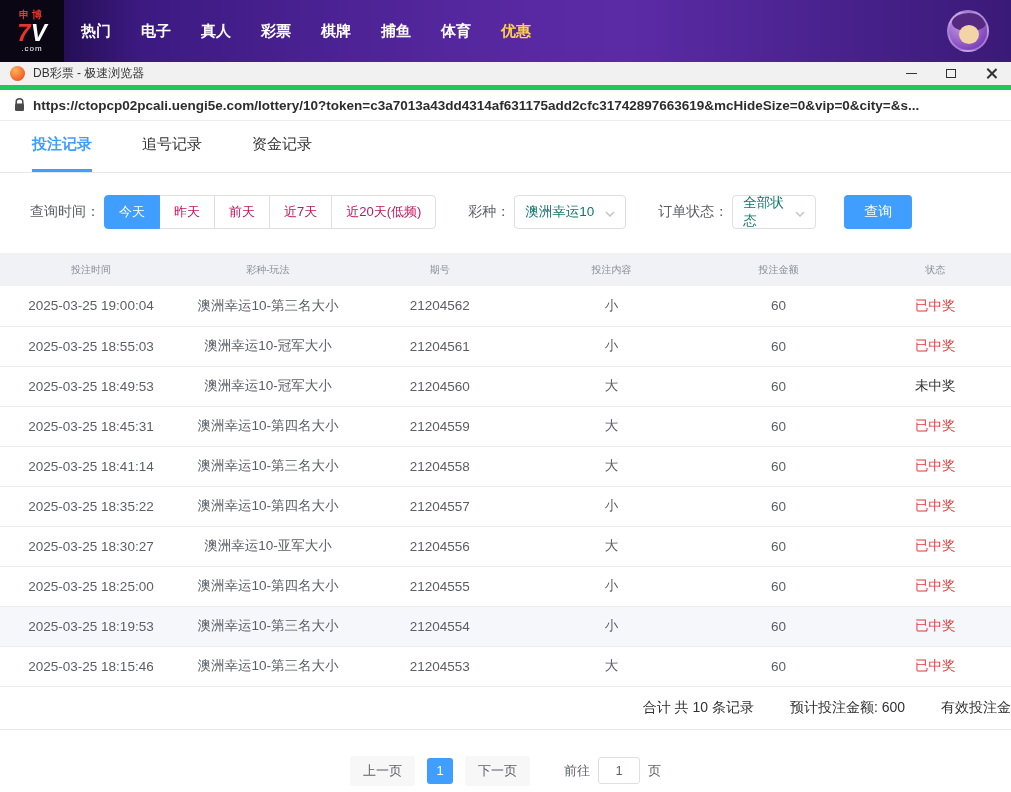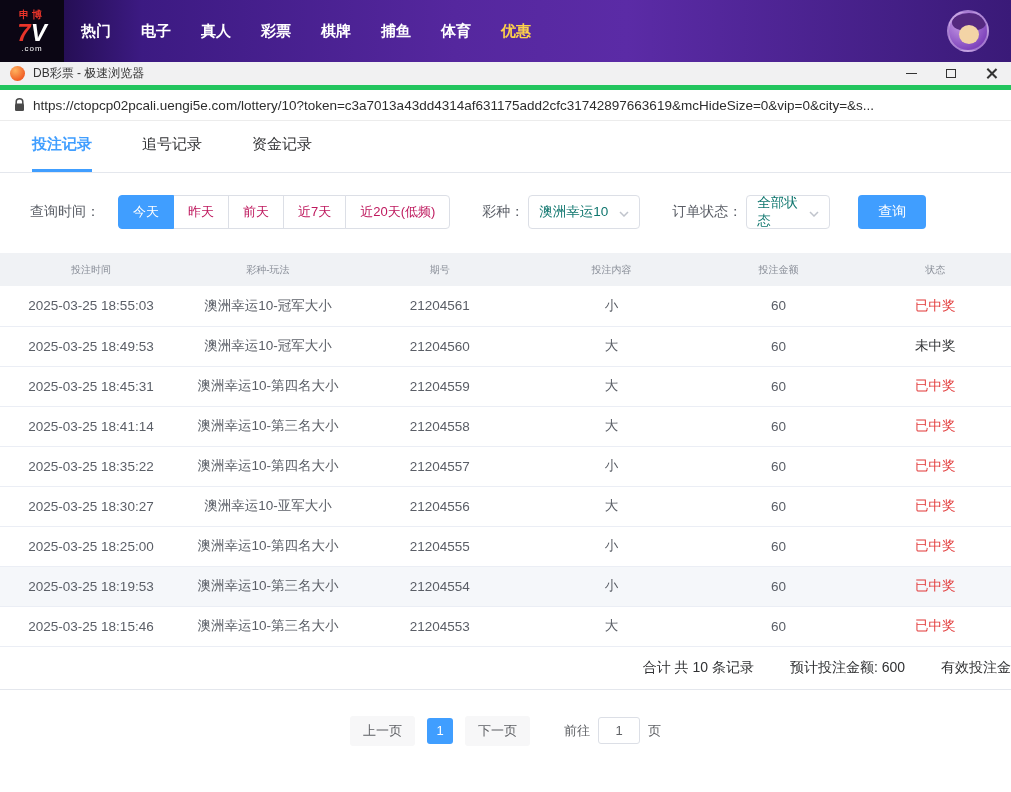--- a/index.html
+++ b/index.html
@@ -38,31 +38,31 @@
   .ic-min { width:11px; height:0; border-top:1.4px solid #333; display:block; }
   .ic-max { width:10px; height:9px; border:1.3px solid #333; display:block; }
   .ic-close { width:11px; height:11px; position:relative; display:block; }
   .ic-close::before,.ic-close::after { content:""; position:absolute; left:5px; top:-1px; width:1.5px; height:13px; background:#333; }
   .ic-close::before { transform:rotate(45deg); } .ic-close::after { transform:rotate(-45deg); }
 
   
   .url-bar { height:31px; background:#fff; border-bottom:1px solid #ececec; display:flex;
     align-items:center; padding:0 14px; flex:0 0 auto; }
   .lock { margin-right:8px; display:flex; align-items:center; }
-  .url-text { font-size:13.5px; color:#2d2d2d; white-space:nowrap; overflow:hidden; text-overflow:ellipsis; flex:1; }
+  .url-text { font-size:13.5px; color:#2d2d2d; white-space:nowrap; overflow:hidden; text-overflow:ellipsis; flex:1;font-weight:bold; }
 
   
   .page { flex:1; background:#fff; overflow:hidden; }
   .tab-bar { display:flex; gap:50px; padding:14px 12px 0 32px; border-bottom:1px solid #e4e7ed; height:52px; }
   .tab { font-size:15px; color:#303133; padding-bottom:11px; cursor:pointer; border-bottom:3px solid transparent; }
   .tab.active { color:#409eff; border-bottom-color:#409eff; font-weight:bold; }
 
   .filters { display:flex; align-items:center; padding:0 30px; margin-top:22px; font-size:14px; color:#5a5e66; }
   .flabel { white-space:nowrap; }
-  .btn-group { display:inline-flex; margin-left:18px; }
+  .btn-group { display:inline-flex; margin-left:4px; }
   .fbtn { padding:0 14px; height:34px; line-height:32px; border:1px solid #dcdfe6; background:#fff;
     color:#be185d; font-size:13px; margin-left:-1px; cursor:pointer; white-space:nowrap;
     font-family:inherit; position:relative; }
   .fbtn:first-child { border-radius:4px 0 0 4px; margin-left:0; }
   .fbtn:last-child { border-radius:0 4px 4px 0; }
   .fbtn.active { background:#409eff; border-color:#409eff; color:#fff; z-index:1; }
   .sel-label { margin-left:32px; }
   .select { height:34px; border:1px solid #dcdfe6; border-radius:4px; background:#fff; display:flex;
     align-items:center; justify-content:space-between; padding:0 10px; font-size:13.5px; color:#0f766e;
     cursor:pointer; margin-left:4px; }
@@ -191,20 +191,28 @@
             <th>投注时间</th>
             <th>彩种-玩法</th>
             <th>期号</th>
             <th>投注内容</th>
             <th>投注金额</th>
             <th>状态</th>
           </tr>
       </thead>
       <tbody>
           <tr>
+            <td>2025-03-25 19:00:04</td>
+            <td>澳洲幸运10-第三名大小</td>
+            <td>21204562</td>
+            <td>小</td>
+            <td>60</td>
+            <td class="status-win">已中奖</td>
+          </tr>
+          <tr>
             <td>2025-03-25 18:55:03</td>
             <td>澳洲幸运10-冠军大小</td>
             <td>21204561</td>
             <td>小</td>
             <td>60</td>
             <td class="status-win">已中奖</td>
           </tr>
           <tr>
             <td>2025-03-25 18:49:53</td>
             <td>澳洲幸运10-冠军大小</td>

